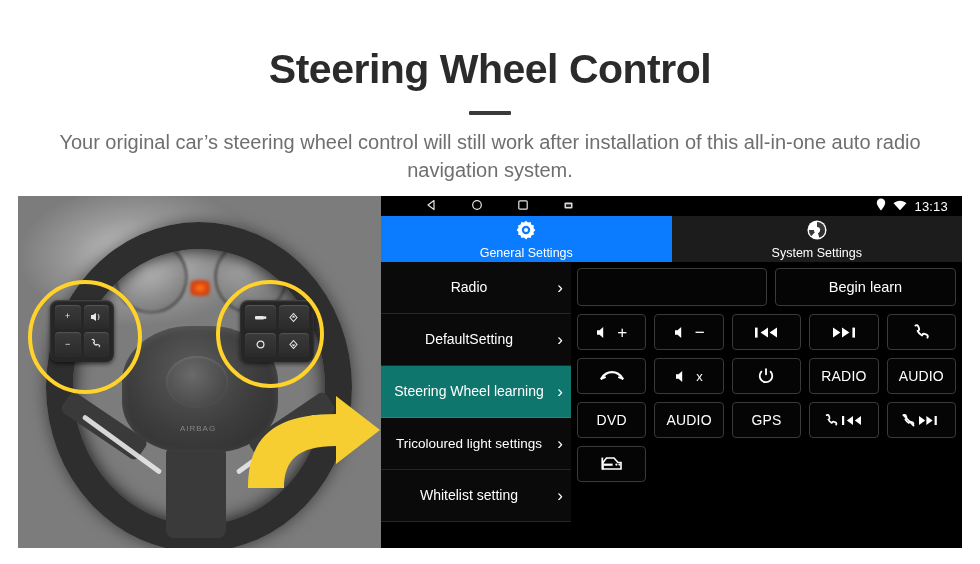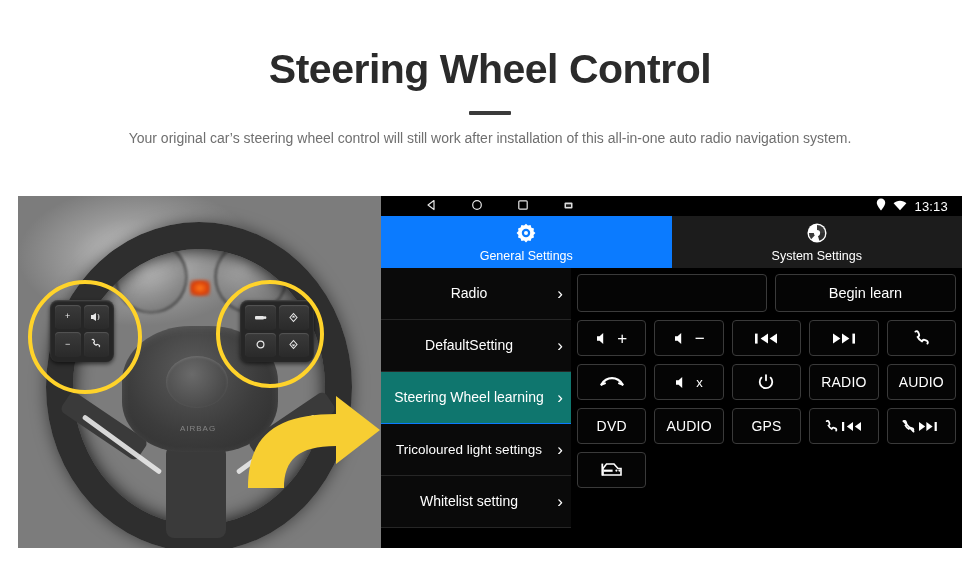--- a/index.html
+++ b/index.html
@@ -16,21 +16,21 @@
   .title {
     font-size: 41px; font-weight: bold; color: #2b2b2b;
     letter-spacing: -0.5px; line-height: 1.05;
   }
   .divider {
     width: 42px; height: 4px; background: #3a3a3a;
     margin: 20px auto 0 auto; border-radius: 1px;
   }
   .subtitle {
     margin: 14px auto 7px auto; width: 910px;
-    font-size: 14px; color: #6f6f6f; line-height: 1.38;
+    font-size: 20px; color: #6f6f6f; line-height: 1.38;
   }
 
   
   .media {
     position: absolute; left: 18px; top: 196px;
     width: 944px; height: 352px; display: flex;
     background: #000;
   }
 
   
@@ -128,21 +128,21 @@
   }
   .statusbar {
     height: 20px; background: #000; display: flex; align-items: center;
     padding: 0 8px; flex: none;
   }
   .sb-nav { display:flex; align-items:center; gap: 34px; padding-left: 36px; }
   .sb-spacer { flex: 1; }
   .sb-right { display:flex; align-items:center; gap: 7px; padding-right: 6px; }
   .sb-time { color:#fff; font-size: 13px; font-weight: 500; letter-spacing:.2px; }
 
-  .tabs { display: flex; height: 52px; flex: none; }
+  .tabs { display: flex; height: 46px; flex: none; }
   .tab {
     flex: 1; display: flex; flex-direction: column;
     align-items: center; justify-content: center; gap: 3px;
     color: #fff; font-size: 12.5px; background: #1c1c1c;
   }
   .tab.active { background: #0b7bff; }
   .tab-label { line-height: 1; }
 
   .body { flex: 1; display: flex; background: #000; min-height: 0; }
 

